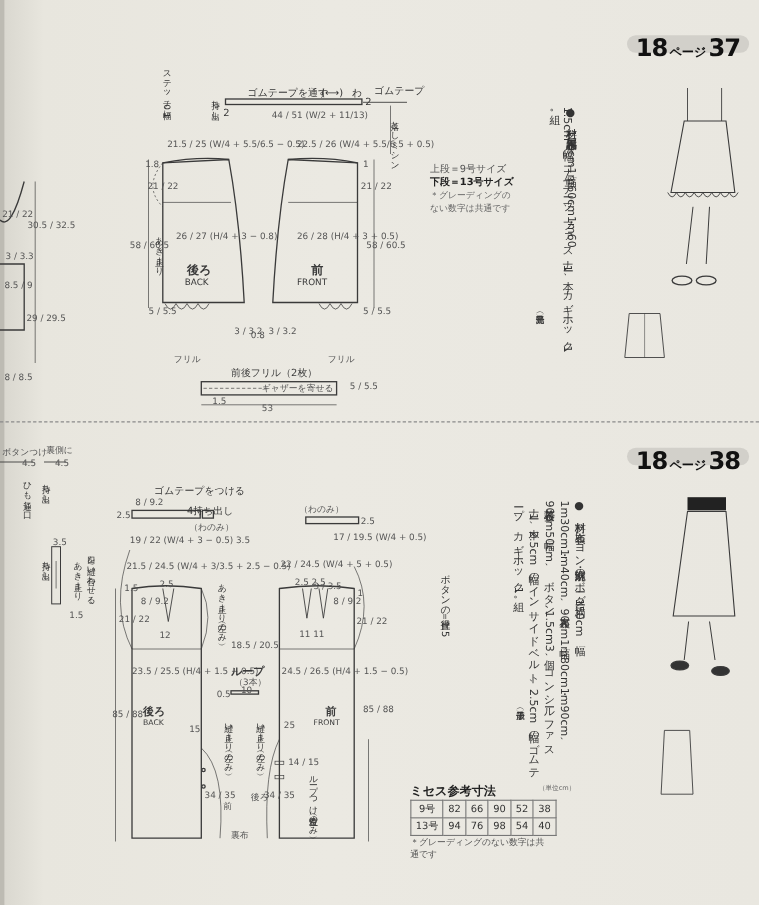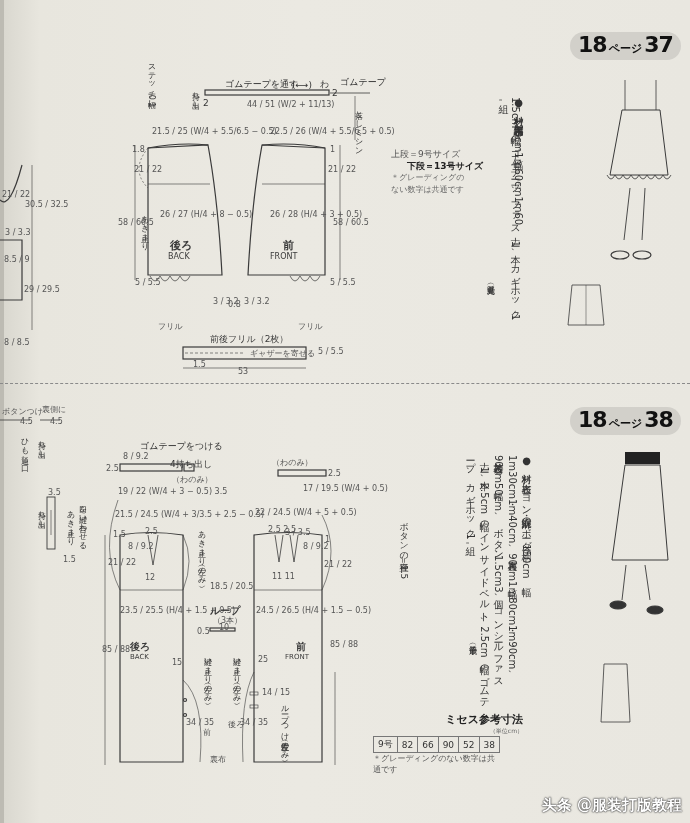--- a/index.html
+++ b/index.html
@@ -1,19 +1,19 @@
 <!DOCTYPE html>
 <html><head>
 <meta charset="utf-8">
 <style>
   html,body{margin:0;padding:0;}
   body{width:690px;height:823px;background:#e6e4dc;position:relative;overflow:hidden;font-family:"DejaVu Sans",sans-serif;color:#3a3a3a;}
   .page{position:absolute;left:0;top:0;width:690px;height:823px;background:linear-gradient(90deg,#d8d6ce 0px,#e8e6de 40px,#ebe9e2 300px,#e9e7e0 690px);}
   .abs{position:absolute;}
-  .badge{position:absolute;background:#d2d0ca;border-radius:14px;height:28px;display:flex;align-items:baseline;padding:0 8px;font-family:"DejaVu Sans",sans-serif;font-weight:bold;color:#111;justify-content:flex-end;}
+  .badge{position:absolute;background:#d2d0ca;border-radius:14px;height:16px;display:flex;align-items:baseline;padding:0 8px;font-family:"DejaVu Sans",sans-serif;font-weight:bold;color:#111;justify-content:flex-end;}
   .badge .big{font-size:22px;letter-spacing:-1px;}
   .badge .small{font-size:11px;margin:0 2px;}
   .vtext{writing-mode:vertical-rl;font-size:10px;line-height:12px;color:#333;}
   .sm{font-size:8px;color:#555;line-height:9px;}
   .lbl{font-size:9px;color:#333;}
   .divider{position:absolute;left:0;top:383px;width:690px;border-top:1px dashed #8a8a8a;}
   .spine{position:absolute;left:0;top:0;width:4px;height:823px;background:#bdbbb3;}
   table.sz{border-collapse:collapse;font-size:9px;color:#333;}
   table.sz td,table.sz th{border:1px solid #777;padding:1px 4px;text-align:center;font-weight:normal;}
   .title-sz{font-size:11px;font-weight:bold;color:#222;}
@@ -103,21 +103,21 @@
   </svg>
 
   <div class="badge" style="left:570px;top:32px;">
     <span class="big">18</span>
     <span class="small">ページ</span>
     <span class="big">37</span>
   </div>
 
   <div class="abs" style="left:391px;top:148px;font-size:9px;line-height:12px;">
     <div style="color:#555;">上段＝9号サイズ</div>
-    <div style="color:#222;font-weight:bold;margin-left:16px;">下段＝13号サイズ</div>
+    <div style="color:#222;font-weight:bold;">下段＝13号サイズ</div>
     <div style="color:#666;font-size:8px;">＊グレーディングの</div>
     <div style="color:#666;font-size:8px;">ない数字は共通です</div>
   </div>
 
   <div class="abs vtext" style="left:512px;top:97px;height:230px;">●材料　表布（厚手木綿）110cm幅1m60cm・1m60</div>
   <div class="abs vtext" style="left:497px;top:97px;height:230px;">1.5cm幅のゴムテープ、ファスナー1本、カギホック1組。</div>
   <div class="abs vtext" style="left:484px;top:280px;font-size:8px;">（野島光子）</div>
 
   <div class="abs lbl" style="left:225px;top:78px;">ゴムテープを通す</div>
   <div class="abs lbl" style="left:292px;top:80px;">(⟷)</div>
@@ -126,21 +126,21 @@
   <div class="abs vtext" style="left:145px;top:58px;font-size:8px;">ステッチ幅0.1</div>
   <div class="abs vtext" style="left:189px;top:86px;font-size:8px;">持ち出し</div>
   <div class="abs lbl" style="left:203px;top:98px;">2</div>
   <div class="abs lbl" style="left:332px;top:88px;">2</div>
   <div class="abs sm" style="left:247px;top:100px;">44 / 51 (W/2 + 11/13)</div>
   <div class="abs vtext" style="left:352px;top:105px;font-size:8px;">落としミシン</div>
 
   <div class="abs sm" style="left:152px;top:127px;">21.5 / 25 (W/4 + 5.5/6.5 − 0.5)</div>
   <div class="abs sm" style="left:132px;top:145px;">1.8</div>
   <div class="abs sm" style="left:134px;top:165px;">21 / 22</div>
-  <div class="abs sm" style="left:160px;top:210px;">26 / 27 (H/4 + 8 − 0.5)</div>
+  <div class="abs sm" style="left:160px;top:210px;">26 / 27 (H/4 + 3 − 0.8)</div>
   <div class="abs sm" style="left:118px;top:218px;">58 / 60.5</div>
   <div class="abs vtext" style="left:138px;top:210px;font-size:8px;">あき止まり</div>
   <div class="abs" style="left:170px;top:238px;font-size:11px;font-weight:bold;">後ろ</div>
   <div class="abs" style="left:168px;top:252px;font-size:8px;">BACK</div>
   <div class="abs sm" style="left:135px;top:278px;">5 / 5.5</div>
   <div class="abs sm" style="left:213px;top:297px;">3 / 3.2</div>
   <div class="abs sm" style="left:228px;top:300px;">0.8</div>
   <div class="abs sm" style="left:158px;top:322px;">フリル</div>
 
   <div class="abs sm" style="left:270px;top:127px;">22.5 / 26 (W/4 + 5.5/6.5 + 0.5)</div>
@@ -148,21 +148,21 @@
   <div class="abs sm" style="left:328px;top:165px;">21 / 22</div>
   <div class="abs sm" style="left:270px;top:210px;">26 / 28 (H/4 + 3 + 0.5)</div>
   <div class="abs sm" style="left:333px;top:218px;">58 / 60.5</div>
   <div class="abs" style="left:283px;top:238px;font-size:11px;font-weight:bold;">前</div>
   <div class="abs" style="left:270px;top:252px;font-size:8px;">FRONT</div>
   <div class="abs sm" style="left:244px;top:297px;">3 / 3.2</div>
   <div class="abs sm" style="left:330px;top:278px;">5 / 5.5</div>
   <div class="abs sm" style="left:298px;top:322px;">フリル</div>
 
   <div class="abs" style="left:210px;top:333px;font-size:9px;">前後フリル（2枚）</div>
-  <div class="abs sm" style="left:250px;top:349px;font-family:Liberation Mono, monospace;">ギャザーを寄せる</div>
+  <div class="abs sm" style="left:238px;top:349px;font-family:Liberation Mono, monospace;">ギャザーを寄せる</div>
   <div class="abs sm" style="left:193px;top:360px;">1.5</div>
   <div class="abs sm" style="left:238px;top:367px;">53</div>
   <div class="abs sm" style="left:318px;top:347px;">5 / 5.5</div>
 
   <div class="abs sm" style="left:2px;top:190px;">21 / 22</div>
   <div class="abs sm" style="left:25px;top:200px;">30.5 / 32.5</div>
   <div class="abs sm" style="left:5px;top:228px;">3 / 3.3</div>
   <div class="abs sm" style="left:4px;top:255px;">8.5 / 9</div>
   <div class="abs sm" style="left:24px;top:285px;">29 / 29.5</div>
   <div class="abs sm" style="left:4px;top:338px;">8 / 8.5</div>
@@ -231,46 +231,53 @@
   <div class="abs sm" style="left:219px;top:623px;">10</div>
   <div class="abs sm" style="left:197px;top:627px;">0.5</div>
 
   <div class="abs vtext" style="left:201px;top:652px;font-size:8px;height:60px;">縫い止まり（左のみ）</div>
   <div class="abs vtext" style="left:230px;top:652px;font-size:8px;height:60px;">縫い止まり（左のみ）</div>
   <div class="abs sm" style="left:203px;top:728px;">前</div>
   <div class="abs sm" style="left:228px;top:720px;">後ろ</div>
   <div class="abs sm" style="left:210px;top:755px;">裏布</div>
 
   <div class="abs" style="left:373px;top:712px;">
-    <div style="display:flex;justify-content:space-between;align-items:flex-end;width:150px;flex-direction:column;">
+    <div style="display:flex;justify-content:space-between;align-items:flex-start;width:150px;">
       <span class="title-sz">ミセス参考寸法</span>
       <span style="font-size:6px;color:#666;">（単位cm）</span>
     </div>
     <table class="sz">
       <tbody>
       <tr>
         <td>9号</td>
         <td>82</td>
         <td>66</td>
         <td>90</td>
         <td>52</td>
         <td>38</td>
       </tr>
+      <tr style="font-weight:bold;">
+        <td>13号</td>
+        <td>94</td>
+        <td>76</td>
+        <td>98</td>
+        <td>54</td>
+        <td>40</td>
+      </tr>
     </tbody>
       </table>
     <div style="font-size:8px;color:#555;line-height:11px;">＊グレーディングのない数字は共</div>
     <div style="font-size:8px;color:#555;line-height:11px;">通です</div>
   </div>
 
   <div class="abs sm" style="left:2px;top:407px;">ボタンつけ</div>
   <div class="abs sm" style="left:20px;top:417px;">4.5</div>
   <div class="abs sm" style="left:42px;top:405px;">裏側に</div>
   <div class="abs sm" style="left:50px;top:417px;">4.5</div>
   <div class="abs vtext" style="left:18px;top:432px;font-size:8px;">ひも通し口</div>
   <div class="abs vtext" style="left:35px;top:435px;font-size:8px;">持ち出し</div>
   <div class="abs vtext" style="left:35px;top:505px;font-size:8px;">持ち出し</div>
   <div class="abs vtext" style="left:64px;top:505px;font-size:8px;">あき止まり</div>
   <div class="abs vtext" style="left:76px;top:500px;font-size:8px;">口を縫い合わせる</div>
   <div class="abs sm" style="left:63px;top:555px;">1.5</div>
   <div class="abs sm" style="left:48px;top:488px;">3.5</div>
 
-  <div class="watermark">头条 @服装打版教程</div>
 </div>
 
 </body></html>

